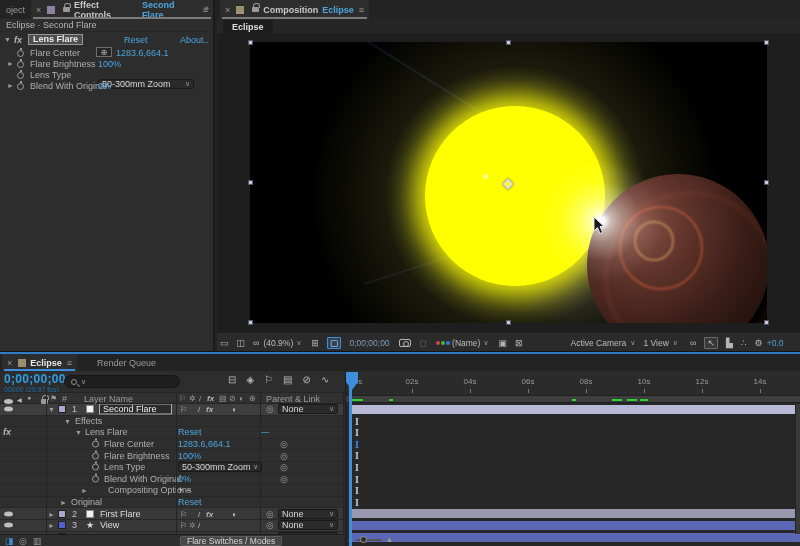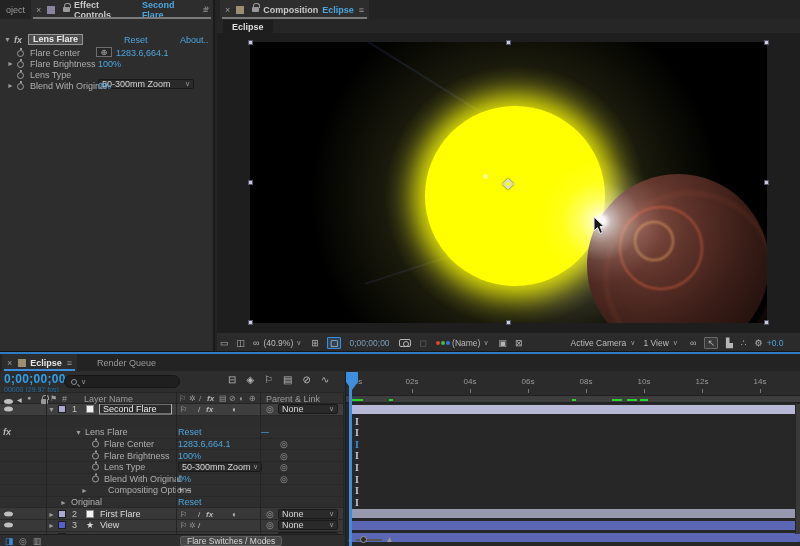--- a/index.html
+++ b/index.html
@@ -119,20 +119,21 @@
         <span class="closex">×</span>
         <span class="panel-chip" style="background:#8a84a0"></span>
         <span class="lock-ic"></span>
         <span style="color:#c8c8c8;font-weight:bold">Effect Controls</span>
         <span class="txt-blue" style="font-weight:bold;margin-left:4px">Second Flare</span>
         <span class="menu-ic">≡</span>
         <span class="tab-underline"></span>
       </div>
       <span class="txt-dim" style="position:absolute;right:4px;top:3px">»</span>
     </div>
+    <div class="ec-bread">Eclipse · Second Flare</div>
 
     <div class="ec-row" style="top:34px">
       <span class="abs tri" style="left:4px;top:2px">▼</span>
       <span class="abs fxbadge" style="left:14px;top:1px">fx</span>
       <span class="abs namebox" style="left:28px;top:0">Lens Flare</span>
       <span class="abs txt-blue" style="left:124px;top:1px">Reset</span>
       <span class="abs txt-blue" style="left:180px;top:1px">About..</span>
     </div>
 
     <div class="ec-row" style="top:47px">
@@ -315,20 +316,24 @@
           <span style="left:198px;font-size:8px">/</span>
           <span class="fxbadge" style="left:206px;font-size:8px">fx</span>
           <span style="left:232px;font-size:8px">◐</span>
           <span class="whip" style="left:266px">◎</span>
           <span class="dd" style="left:278px;width:60px">
             <span>None</span>
             <span class="chev">∨</span>
           </span>
         </div>
 
+        <div class="trow r-prop" style="top:11.6px">
+          <span class="tri" style="left:64px">▼</span>
+          <span class="plabel" style="left:75px">Effects</span>
+        </div>
 
         <div class="trow r-prop" style="top:23.2px">
           <span class="fxbadge" style="left:3px">fx</span>
           <span class="tri" style="left:75px">▼</span>
           <span class="plabel" style="left:85px">Lens Flare</span>
           <span class="txt-blue" style="left:178px">Reset</span>
           <span class="txt-blue" style="left:260px">—</span>
         </div>
 
         <div class="trow r-prop" style="top:34.8px">

